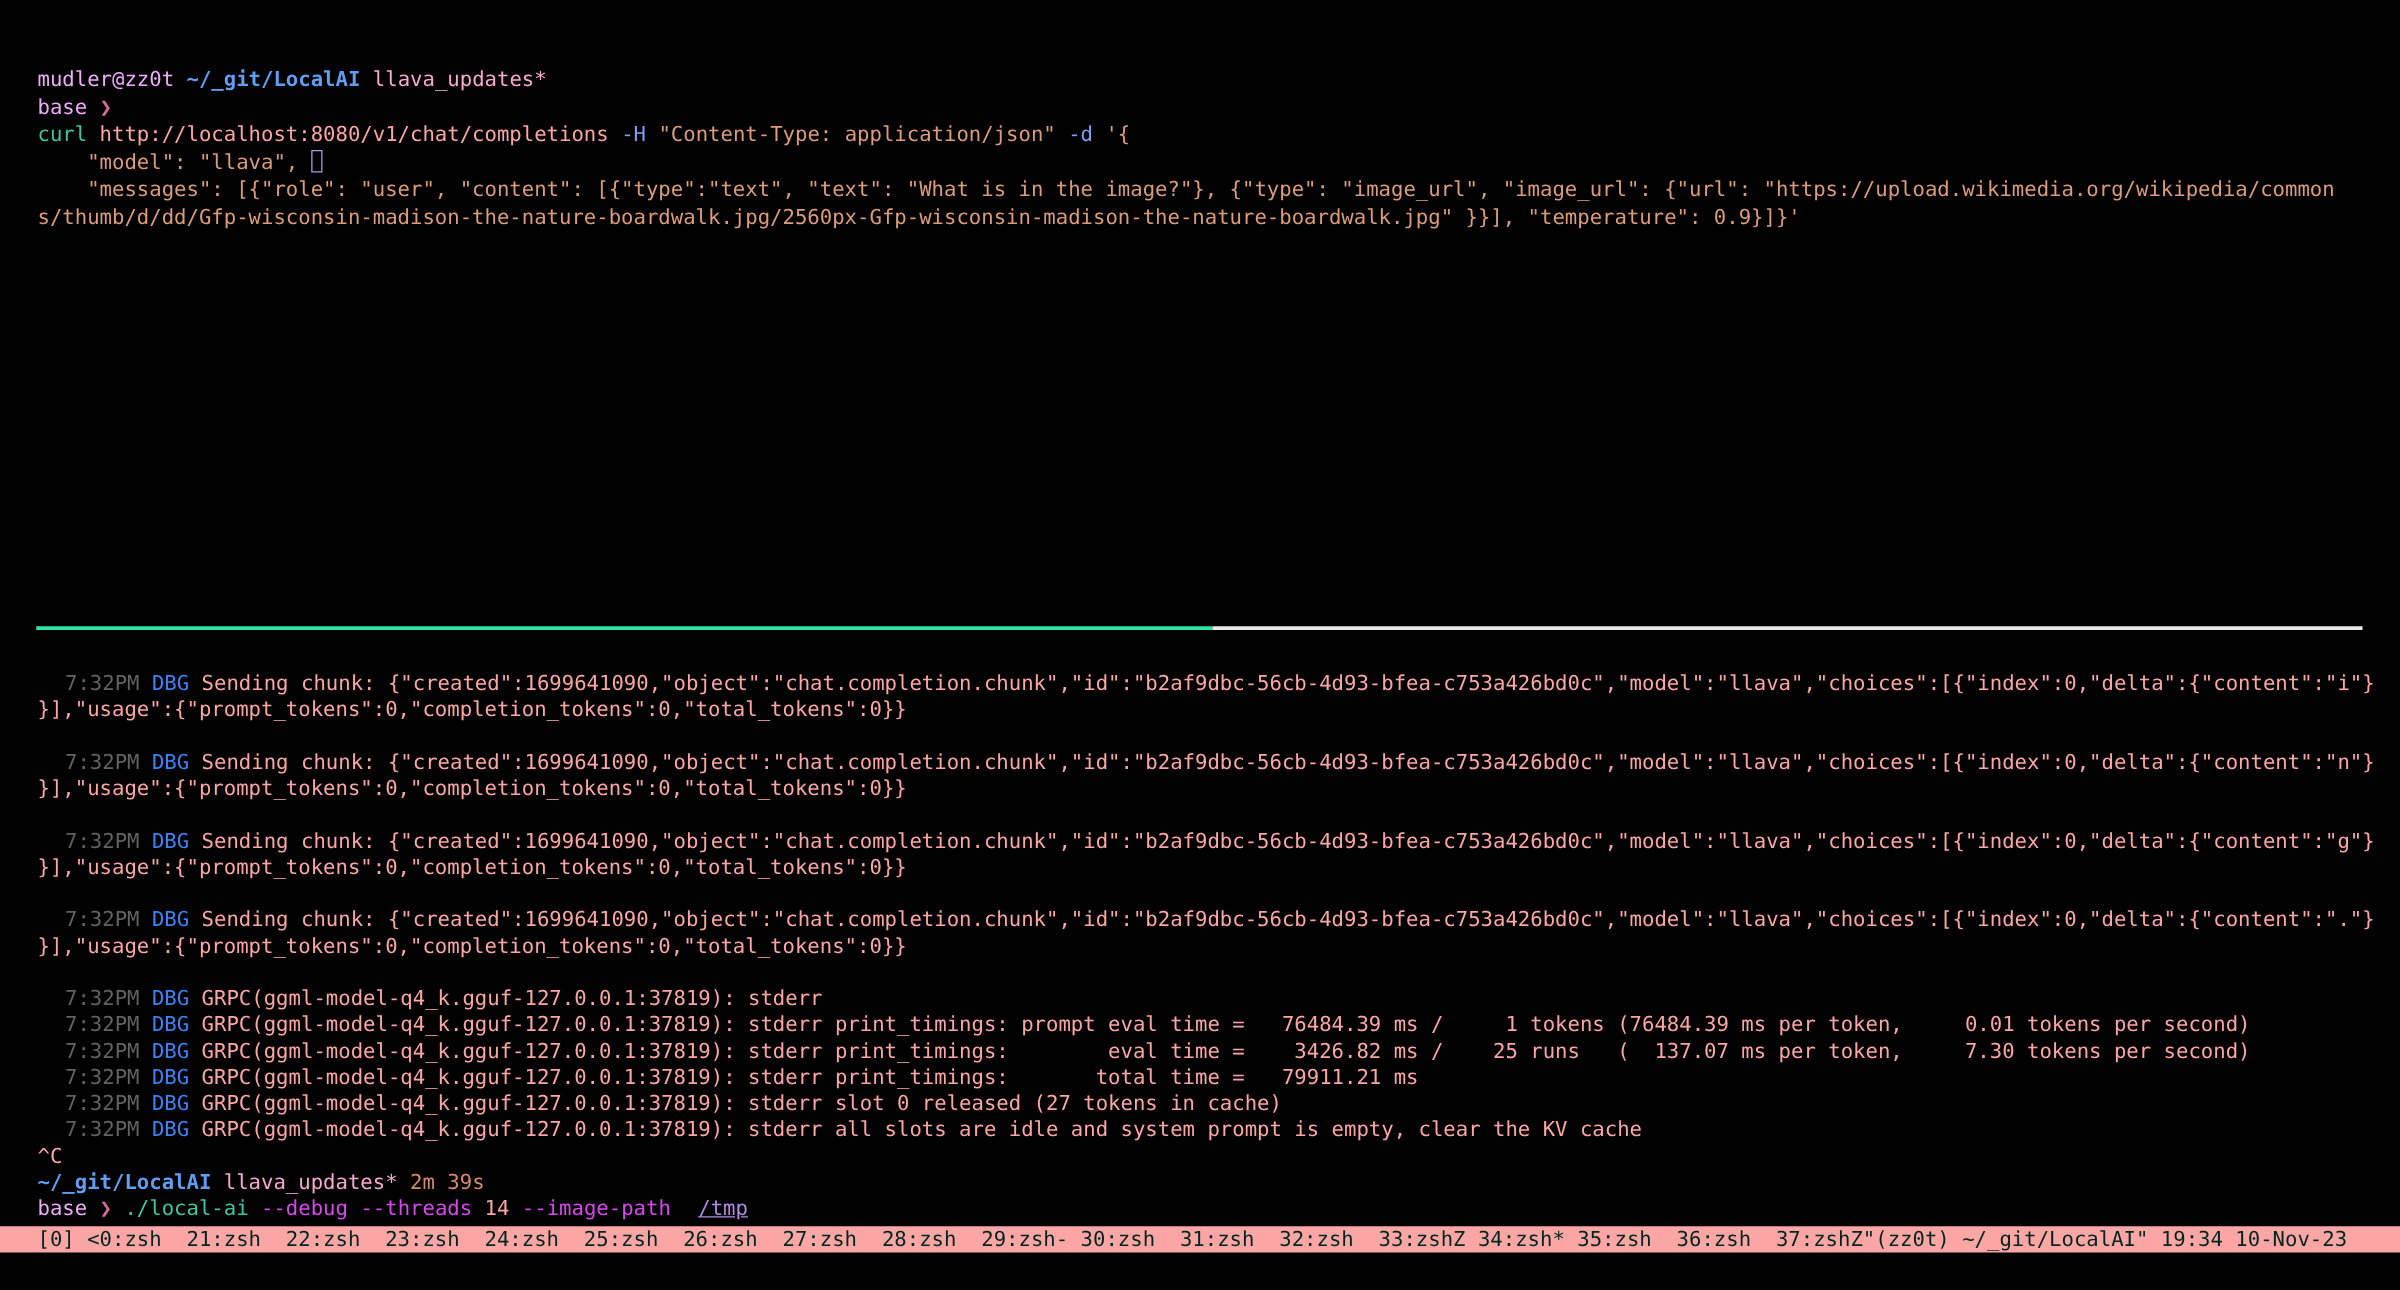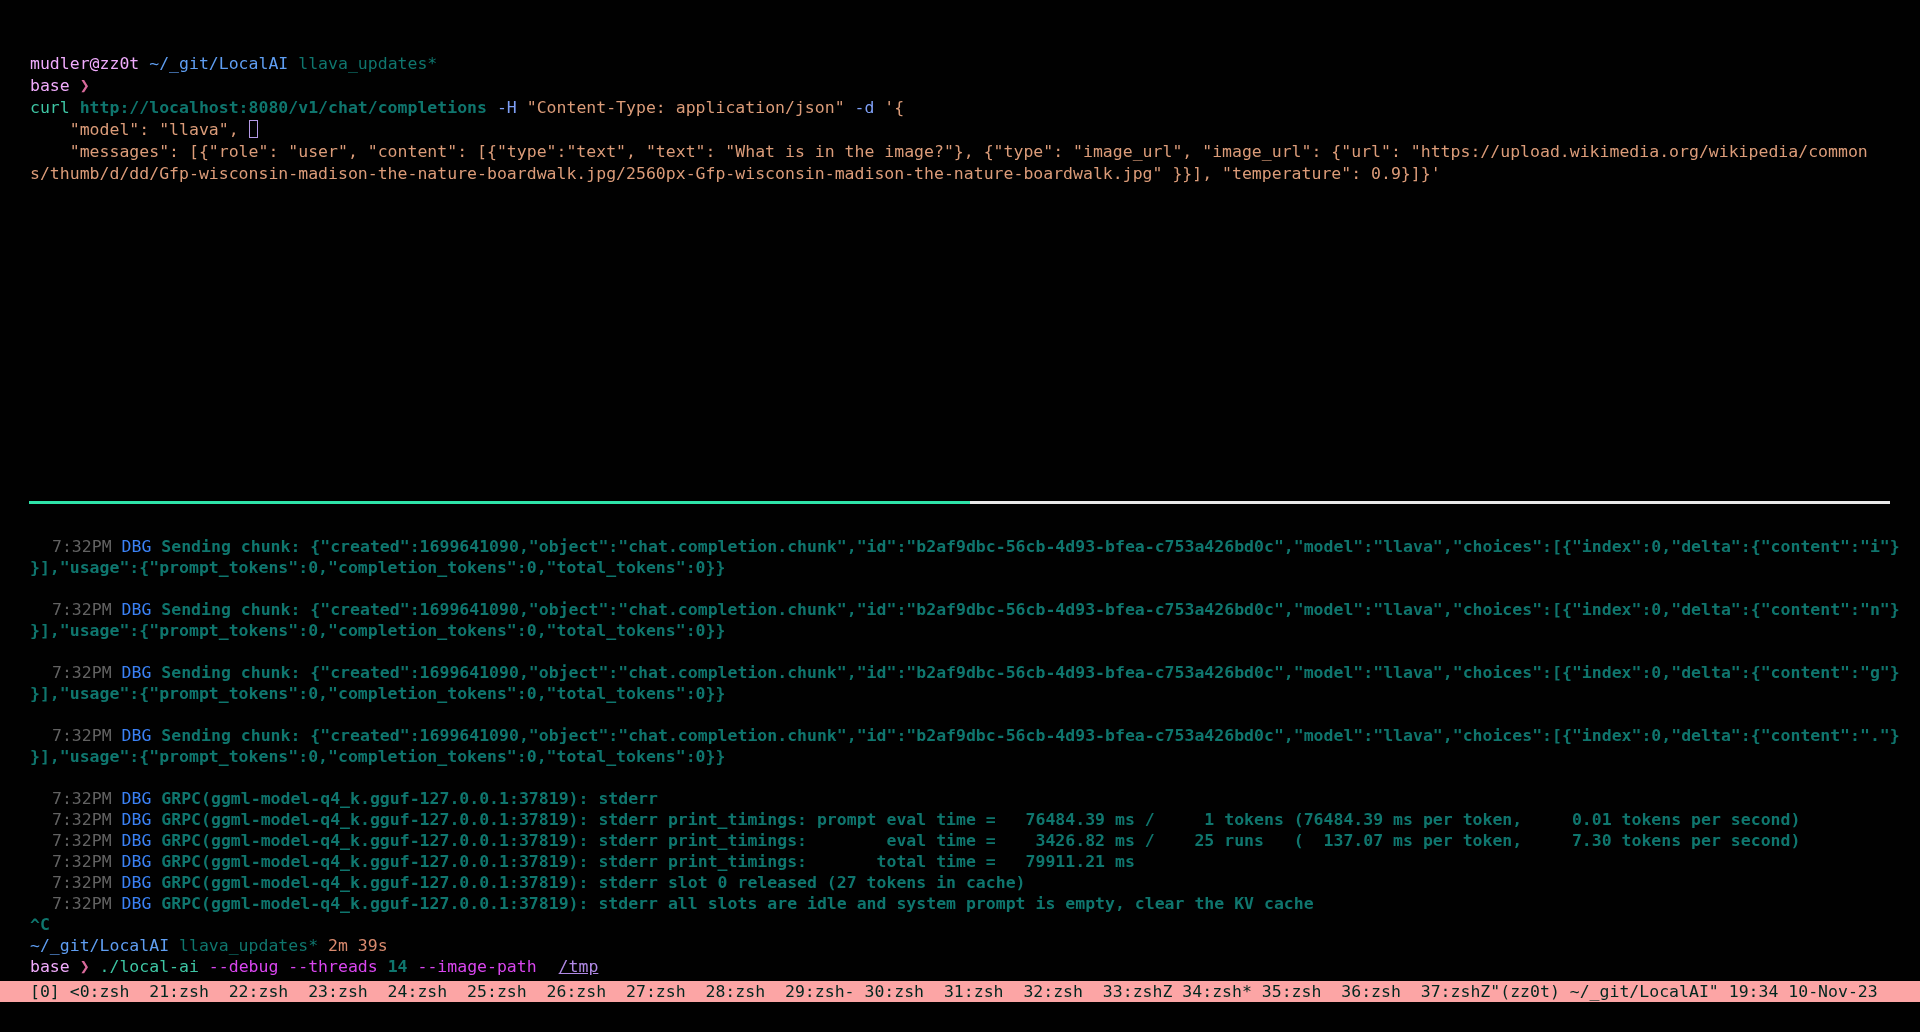--- a/index.html
+++ b/index.html
@@ -15,29 +15,29 @@
   .divider { position:absolute; top:501px; left:29px; width:1861px; height:3px; display:flex; }
   .div-active { width:941px; background:#2ee3a9; }
   .div-rest { flex:1; background:#e9e9e9; }
   .bar {
     position:absolute; top:981px; left:0; width:1920px; height:21px;
     background:#fca5a5; color:#00261e; display:flex;
     padding-left:30px; white-space:pre; line-height:21px;
   }
   .c-gray   { color:#f0abfc; }
   .c-dim    { color:#626262;margin-left:22px; }
-  .c-blueb  { color:#5f9ef2; font-weight:normal; }
-  .c-branch { color:#0f766e; }
+  .c-blueb  { color:#5f9ef2; font-weight:bold; }
+  .c-branch { color:#f9a8d4; }
   .c-pink   { color:#d96a9b; }
   .c-teal   { color:#3ec6a4; }
   .c-cyan   { color:#d946ef; }
   .c-blue   { color:#7e9ff5; }
   .c-peach  { color:#dc9c79; }
   .c-rose   { color:#3b82f6; }
-  .c-white  { color:#0f766e;font-weight:bold; }
+  .c-white  { color:#fca5a5; }
   .c-salmon { color:#d98a6e; }
   .c-violet { color:#b18ae6; text-decoration:underline;margin-left:12px; }
   .cursor {
     display:inline-block; width:9px; height:18px;
     border:1.5px solid #b59ae6; vertical-align:-3px; background:transparent;
   }
 </style>
 </head>
 <body>
 

